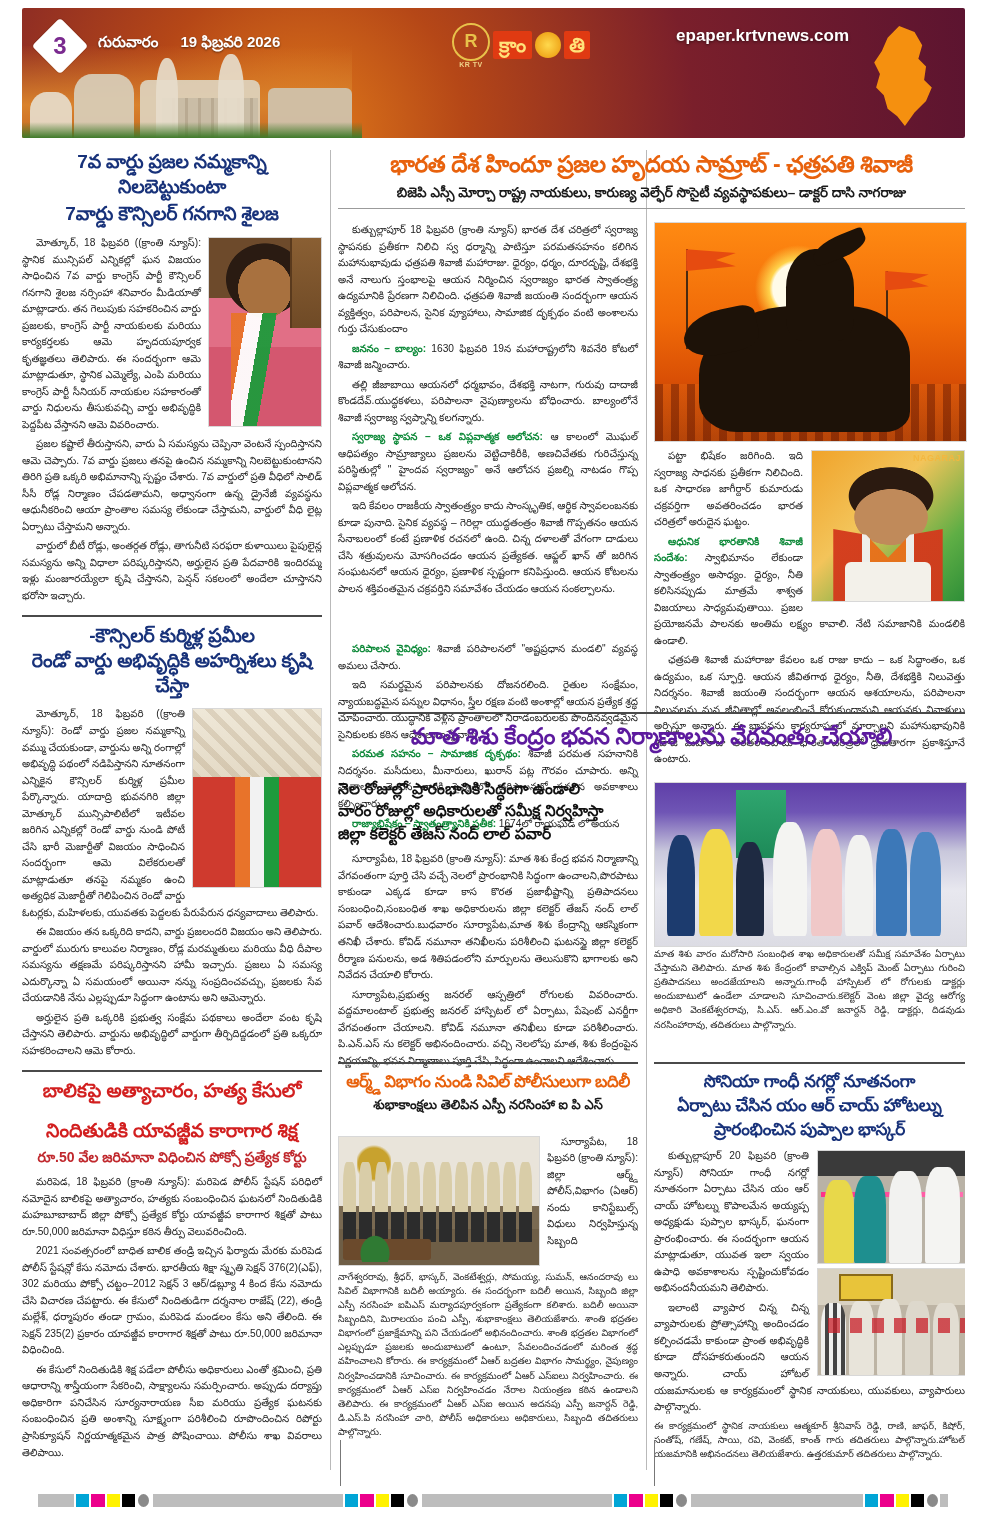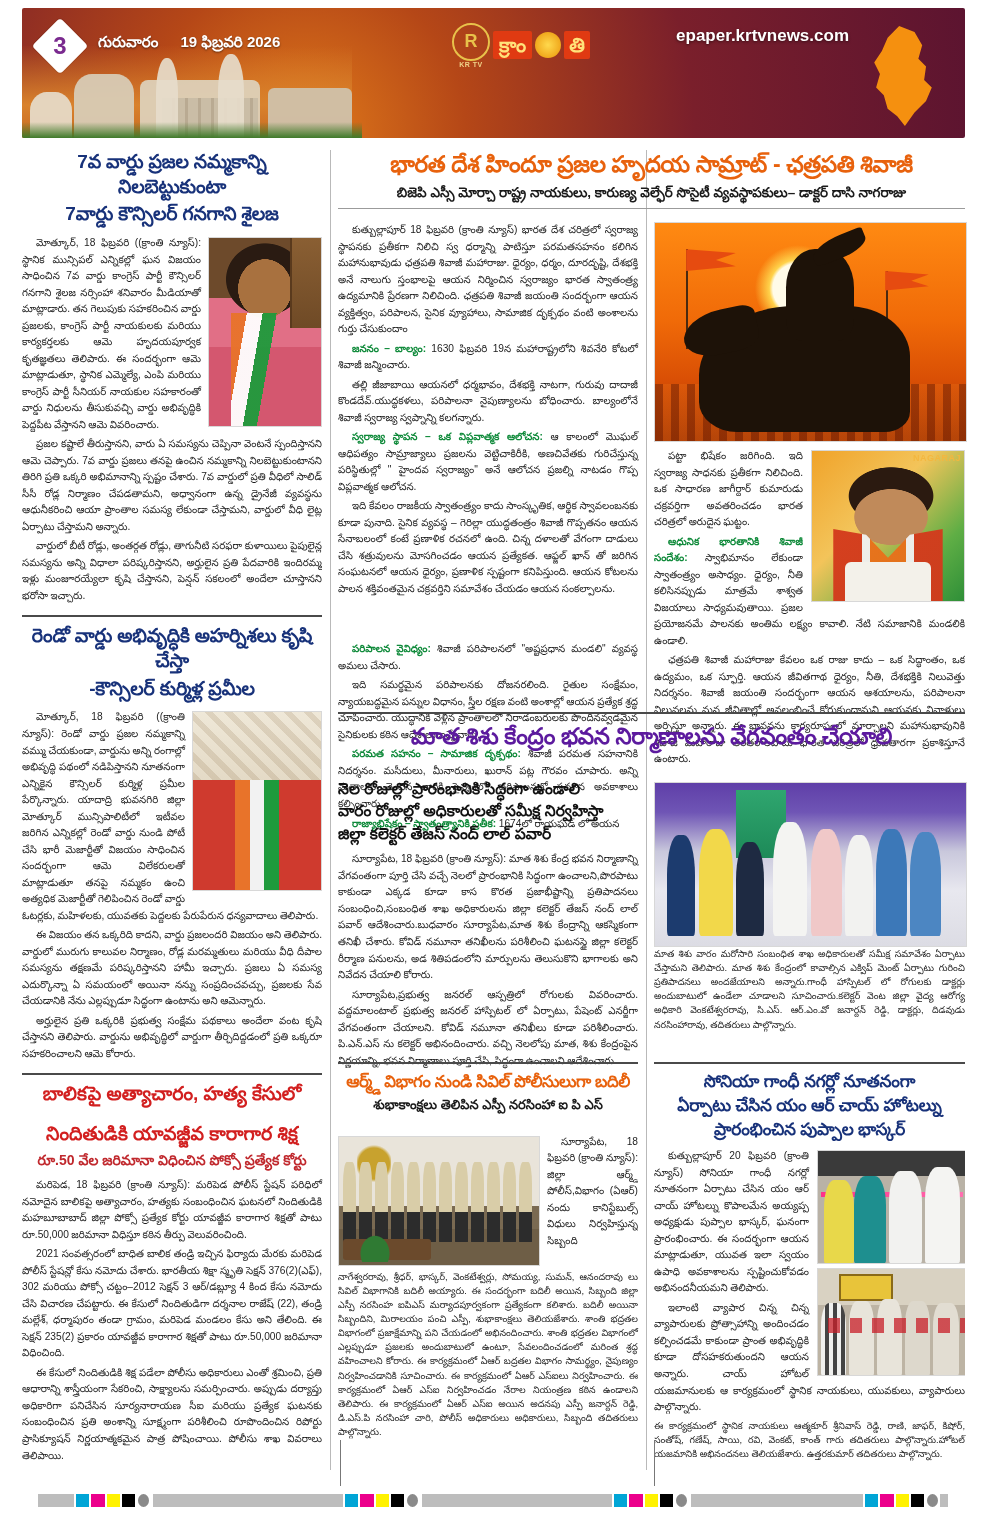--- a/index.html
+++ b/index.html
@@ -386,22 +386,22 @@
           <p>మోత్కూర్, 18 ఫిబ్రవరి ((క్రాంతి న్యూస్): స్థానిక మున్సిపల్ ఎన్నికల్లో ఘన విజయం సాధించిన 7వ వార్డు కాంగ్రెస్ పార్టీ కౌన్సిలర్ గనగాని శైలజ నర్సింహా శనివారం మీడియాతో మాట్లాడారు. తన గెలుపుకు సహకరించిన వార్డు ప్రజలకు, కాంగ్రెస్ పార్టీ నాయకులకు మరియు కార్యకర్తలకు ఆమె హృదయపూర్వక కృతజ్ఞతలు తెలిపారు. ఈ సందర్భంగా ఆమె మాట్లాడుతూ, స్థానిక ఎమ్మెల్యే, ఎంపి మరియు కాంగ్రెస్ పార్టీ సీనియర్ నాయకుల సహకారంతో వార్డు నిధులను తీసుకువచ్చి వార్డు అభివృద్ధికి పెద్దపీట వేస్తానని ఆమె వివరించారు.</p>
           <p>ప్రజల కష్టాలే తీరుస్తానని, వారు ఏ సమస్యను చెప్పినా వెంటనే స్పందిస్తానని ఆమె చెప్పారు. 7వ వార్డు ప్రజలు తనపై ఉంచిన నమ్మకాన్ని నిలబెట్టుకుంటానని తిరిగి ప్రతి ఒక్కరి అభిమానాన్ని స్పష్టం చేశారు. 7వ వార్డులో ప్రతి వీధిలో సాలిడ్ సీసీ రోడ్ల నిర్మాణం చేపడతామని, అధ్వానంగా ఉన్న డ్రైనేజీ వ్యవస్థను ఆధునీకరించి ఆయా ప్రాంతాల సమస్య లేకుండా చేస్తామని, వార్డులో వీధి లైట్ల ఏర్పాటు చేస్తామని అన్నారు.</p>
           <p>వార్డులో బీటీ రోడ్లు, అంతర్గత రోడ్లు, తాగునీటి సరఫరా కుళాయిలు పైపులైన్ల సమస్యను అన్ని విధాలా పరిష్కరిస్తానని, అర్హులైన ప్రతి పేదవారికి ఇందిరమ్మ ఇళ్లు మంజూరయ్యేలా కృషి చేస్తానని, పెన్షన్ సకలంలో అందేలా చూస్తానని భరోసా ఇచ్చారు.</p>
         </div>
       </div>
     </div>
 
     <hr class="hr-thick">
 
     <div>
+      <div class="hl-blue" style="margin-top:3px;">-కౌన్సిలర్ కుర్మిళ్ల ప్రమీల</div>
       <div class="hl-blue">రెండో వార్డు అభివృద్ధికి అహర్నిశలు కృషి చేస్తా</div>
-      <div class="hl-blue" style="margin-top:3px;">-కౌన్సిలర్ కుర్మిళ్ల ప్రమీల</div>
 
       <div style="margin-top:8px;overflow:hidden;">
         <div class="photo ph-pramila" style="float:right;width:128px;height:178px;margin:2px 0 4px 7px;">
           <div class="wall-pattern"></div>
           <div class="tri-stripes"></div>
         </div>
         <div class="body">
           <p>మోత్కూర్, 18 ఫిబ్రవరి ((క్రాంతి న్యూస్): రెండో వార్డు ప్రజల నమ్మకాన్ని వమ్ము చేయకుండా, వార్డును అన్ని రంగాల్లో అభివృద్ధి పథంలో నడిపిస్తానని నూతనంగా ఎన్నికైన కౌన్సిలర్ కుర్మిళ్ల ప్రమీల పేర్కొన్నారు. యాదాద్రి భువనగిరి జిల్లా మోత్కూర్ మున్సిపాలిటీలో ఇటీవల జరిగిన ఎన్నికల్లో రెండో వార్డు నుండి పోటీ చేసి భారీ మెజార్టీతో విజయం సాధించిన సందర్భంగా ఆమె విలేకరులతో మాట్లాడుతూ తనపై నమ్మకం ఉంచి అత్యధిక మెజార్టీతో గెలిపించిన రెండో వార్డు ఓటర్లకు, మహిళలకు, యువతకు పెద్దలకు పేరుపేరున ధన్యవాదాలు తెలిపారు.</p>
           <p>ఈ విజయం తన ఒక్కరిది కాదని, వార్డు ప్రజలందరి విజయం అని తెలిపారు. వార్డులో మురుగు కాలువల నిర్మాణం, రోడ్ల మరమ్మతులు మరియు వీధి దీపాల సమస్యను తక్షణమే పరిష్కరిస్తానని హామీ ఇచ్చారు. ప్రజలు ఏ సమస్య ఎదుర్కొన్నా ఏ సమయంలో అయినా నన్ను సంప్రదించవచ్చు, ప్రజలకు సేవ చేయడానికి నేను ఎల్లప్పుడూ సిద్ధంగా ఉంటాను అని ఆమెన్నారు.</p>
           <p>అర్హులైన ప్రతి ఒక్కరికి ప్రభుత్వ సంక్షేమ పథకాలు అందేలా వంట కృషి చేస్తానని తెలిపారు. వార్డును అభివృద్ధిలో వార్డుగా తీర్చిదిద్దడంలో ప్రతి ఒక్కరూ సహకరించాలని ఆమె కోరారు.</p>

